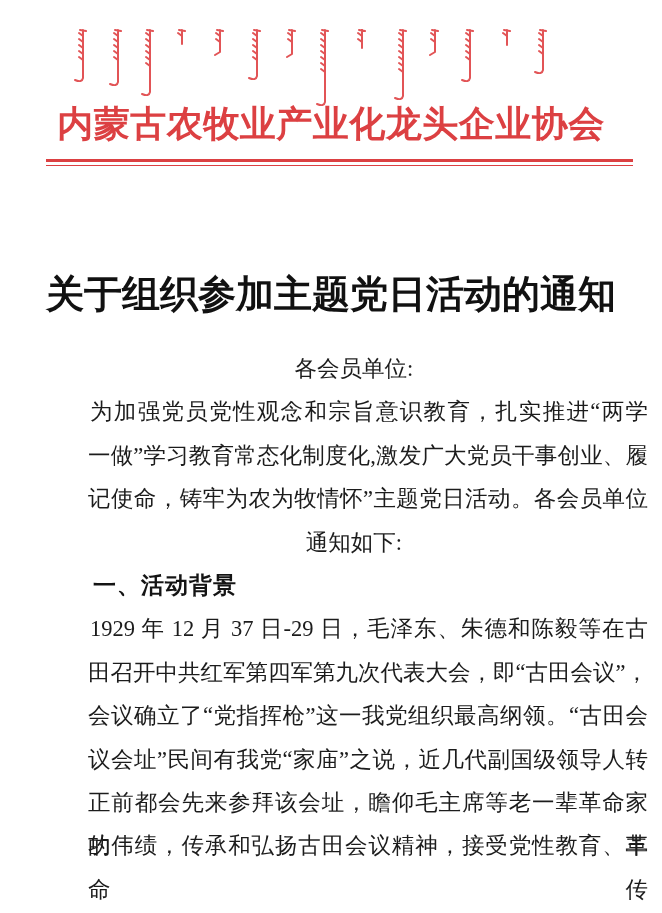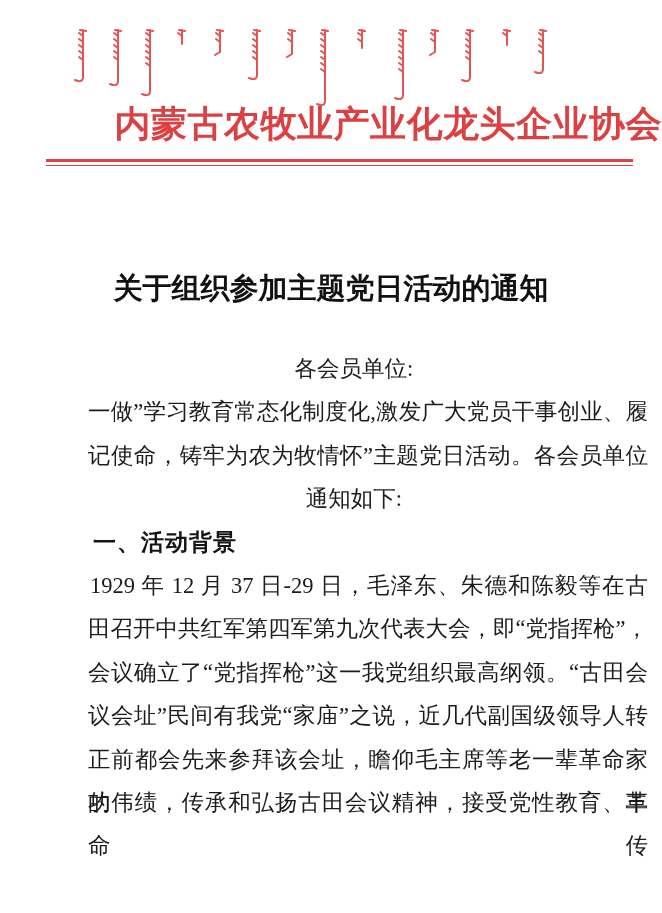--- a/index.html
+++ b/index.html
@@ -17,37 +17,37 @@
     overflow:hidden;
     font-family:"Liberation Serif","DejaVu Serif",serif;
   }
   
   .mongol-banner{
     position:absolute;top:26px;left:60px;width:545px;height:88px;
   }
   
   .org-title{
     position:absolute;top:97px;left:0;width:662px;
-    text-align:right;
+    text-align:center;
     font-size:36px;font-weight:bold;
     color:var(--red);
     letter-spacing:0.5px;
     line-height:54px;
     white-space:nowrap;
   }
   
   .rule{position:absolute;top:159px;left:46px;width:587px;}
   .rule .thick{height:3px;background:var(--red);}
   .rule .gap{height:2.5px;background:transparent;}
   .rule .thin{height:1.5px;background:var(--red);}
   
   .doc-title{
     position:absolute;top:246px;left:0;width:662px;
     text-align:center;
-    font-size:29px;font-weight:bold;
+    font-size:38px;font-weight:bold;
     color:#111;
     line-height:46px;
     white-space:nowrap;
   }
   
   .doc-body{
     position:absolute;top:347px;left:60px;width:588px;
     color:var(--ink);
   }
   .line{
@@ -92,25 +92,26 @@
   <div class="rule">
     <div class="thick"></div>
     <div class="gap"></div>
     <div class="thin"></div>
   </div>
 
   <h1 class="doc-title">关于组织参加主题党日活动的通知</h1>
 
   <div class="doc-body">
       <div class="line plain">各会员单位:</div>
+      <div class="line indent-justify">为加强党员党性观念和宗旨意识教育，扎实推进“两学</div>
       <div class="line justify">一做”学习教育常态化制度化,激发广大党员干事创业、履</div>
       <div class="line justify">记使命，铸牢为农为牧情怀”主题党日活动。各会员单位</div>
       <div class="line plain">通知如下:</div>
       <div class="line heading">一、活动背景</div>
       <div class="line indent-justify">1929 年 12 月 37 日-29 日，毛泽东、朱德和陈毅等在古</div>
-      <div class="line justify">田召开中共红军第四军第九次代表大会，即“党指挥枪”，</div>
+      <div class="line justify">田召开中共红军第四军第九次代表大会，即“古田会议”，</div>
       <div class="line justify">会议确立了“党指挥枪”这一我党组织最高纲领。“古田会</div>
       <div class="line justify">议会址”民间有我党“家庙”之说，近几代副国级领导人转</div>
       <div class="line justify">正前都会先来参拜该会址，瞻仰毛主席等老一辈革命家的丰</div>
       <div class="line justify">功伟绩，传承和弘扬古田会议精神，接受党性教育、革命传</div>
     </div>
 
 </div>
 
 </body></html>

